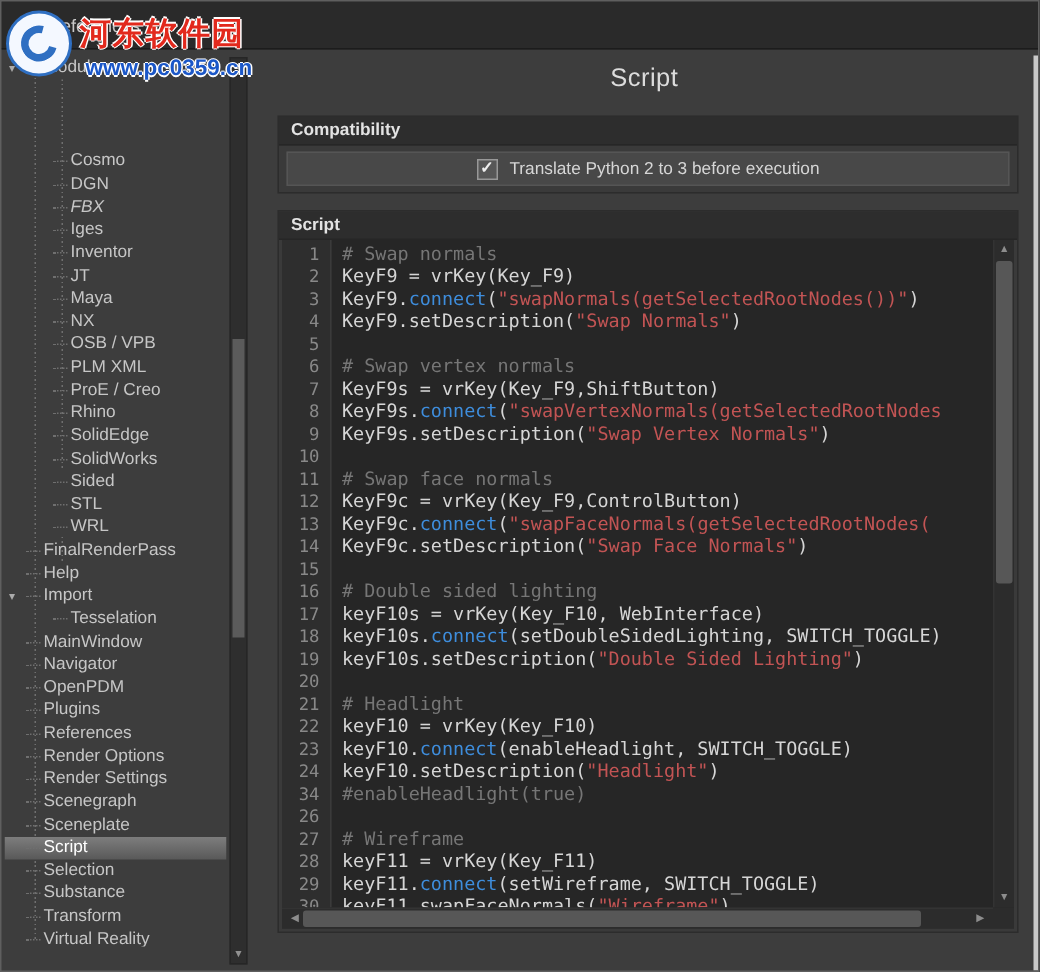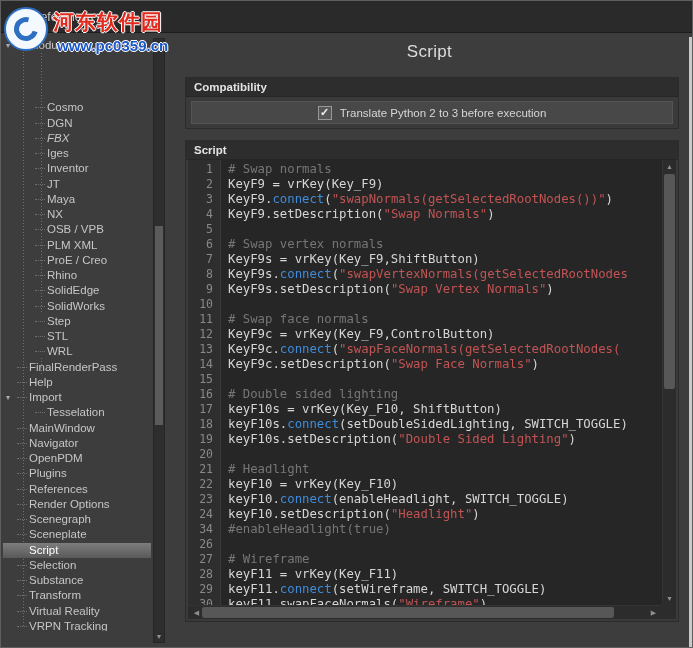--- a/index.html
+++ b/index.html
@@ -124,33 +124,34 @@
         <div class="tree-item" style="--dl: 32px; padding-left: 44px;"><span class="tree-label">Inventor</span></div>
         <div class="tree-item" style="--dl: 32px; padding-left: 44px;"><span class="tree-label">JT</span></div>
         <div class="tree-item" style="--dl: 32px; padding-left: 44px;"><span class="tree-label">Maya</span></div>
         <div class="tree-item" style="--dl: 32px; padding-left: 44px;"><span class="tree-label">NX</span></div>
         <div class="tree-item" style="--dl: 32px; padding-left: 44px;"><span class="tree-label">OSB / VPB</span></div>
         <div class="tree-item" style="--dl: 32px; padding-left: 44px;"><span class="tree-label">PLM XML</span></div>
         <div class="tree-item" style="--dl: 32px; padding-left: 44px;"><span class="tree-label">ProE / Creo</span></div>
         <div class="tree-item" style="--dl: 32px; padding-left: 44px;"><span class="tree-label">Rhino</span></div>
         <div class="tree-item" style="--dl: 32px; padding-left: 44px;"><span class="tree-label">SolidEdge</span></div>
         <div class="tree-item" style="--dl: 32px; padding-left: 44px;"><span class="tree-label">SolidWorks</span></div>
-        <div class="tree-item" style="--dl: 32px; padding-left: 44px;"><span class="tree-label">Step</span></div>
+        <div class="tree-item" style="--dl: 32px; padding-left: 44px;"><span class="tree-label">Sided</span></div>
         <div class="tree-item" style="--dl: 32px; padding-left: 44px;"><span class="tree-label">STL</span></div>
         <div class="tree-item" style="--dl: 32px; padding-left: 44px;"><span class="tree-label">WRL</span></div>
         <div class="tree-item" style="--dl: 14px; padding-left: 26px;"><span class="tree-label">FinalRenderPass</span></div>
         <div class="tree-item" style="--dl: 14px; padding-left: 26px;"><span class="tree-label">Help</span></div>
         <div class="tree-item" style="--dl: 14px; padding-left: 26px;"><span class="expander">▾</span><span class="tree-label">Import</span></div>
         <div class="tree-item" style="--dl: 32px; padding-left: 44px;"><span class="tree-label">Tesselation</span></div>
         <div class="tree-item" style="--dl: 14px; padding-left: 26px;"><span class="tree-label">MainWindow</span></div>
         <div class="tree-item" style="--dl: 14px; padding-left: 26px;"><span class="tree-label">Navigator</span></div>
         <div class="tree-item" style="--dl: 14px; padding-left: 26px;"><span class="tree-label">OpenPDM</span></div>
         <div class="tree-item" style="--dl: 14px; padding-left: 26px;"><span class="tree-label">Plugins</span></div>
         <div class="tree-item" style="--dl: 14px; padding-left: 26px;"><span class="tree-label">References</span></div>
         <div class="tree-item" style="--dl: 14px; padding-left: 26px;"><span class="tree-label">Render Options</span></div>
+        <div class="tree-item" style="--dl: 14px; padding-left: 26px;"><span class="tree-label">Render Settings</span></div>
         <div class="tree-item" style="--dl: 14px; padding-left: 26px;"><span class="tree-label">Scenegraph</span></div>
         <div class="tree-item" style="--dl: 14px; padding-left: 26px;"><span class="tree-label">Sceneplate</span></div>
         <div class="tree-item selected" style="--dl: 14px; padding-left: 26px;"><span class="tree-label">Script</span></div>
         <div class="tree-item" style="--dl: 14px; padding-left: 26px;"><span class="tree-label">Selection</span></div>
         <div class="tree-item" style="--dl: 14px; padding-left: 26px;"><span class="tree-label">Substance</span></div>
         <div class="tree-item" style="--dl: 14px; padding-left: 26px;"><span class="tree-label">Transform</span></div>
         <div class="tree-item" style="--dl: 14px; padding-left: 26px;"><span class="tree-label">Virtual Reality</span></div>
         <div class="tree-item" style="--dl: 14px; padding-left: 26px;"><span class="tree-label">VRPN Tracking</span></div>
         <div class="tree-item" style="--dl: 14px; padding-left: 26px;"><span class="tree-label">Web Shops</span></div>
         <div class="tree-item" style="--dl: 14px; padding-left: 26px;"><span class="tree-label">WebInterface</span></div>
@@ -220,21 +221,21 @@
             <div class="code-line"><span class="t-code">KeyF9s = vrKey(Key_F9,ShiftButton)</span></div>
             <div class="code-line"><span class="t-code">KeyF9s.</span><span class="t-function">connect</span><span class="t-code">(</span><span class="t-string">"swapVertexNormals(getSelectedRootNodes</span></div>
             <div class="code-line"><span class="t-code">KeyF9s.setDescription(</span><span class="t-string">"Swap Vertex Normals"</span><span class="t-code">)</span></div>
             <div class="code-line">&nbsp;</div>
             <div class="code-line"><span class="t-comment"># Swap face normals</span></div>
             <div class="code-line"><span class="t-code">KeyF9c = vrKey(Key_F9,ControlButton)</span></div>
             <div class="code-line"><span class="t-code">KeyF9c.</span><span class="t-function">connect</span><span class="t-code">(</span><span class="t-string">"swapFaceNormals(getSelectedRootNodes(</span></div>
             <div class="code-line"><span class="t-code">KeyF9c.setDescription(</span><span class="t-string">"Swap Face Normals"</span><span class="t-code">)</span></div>
             <div class="code-line">&nbsp;</div>
             <div class="code-line"><span class="t-comment"># Double sided lighting</span></div>
-            <div class="code-line"><span class="t-code">keyF10s = vrKey(Key_F10, ShiftButton)</span></div>
+            <div class="code-line"><span class="t-code">keyF10s = vrKey(Key_F10, WebInterface)</span></div>
             <div class="code-line"><span class="t-code">keyF10s.</span><span class="t-function">connect</span><span class="t-code">(setDoubleSidedLighting, SWITCH_TOGGLE)</span></div>
             <div class="code-line"><span class="t-code">keyF10s.setDescription(</span><span class="t-string">"Double Sided Lighting"</span><span class="t-code">)</span></div>
             <div class="code-line">&nbsp;</div>
             <div class="code-line"><span class="t-comment"># Headlight</span></div>
             <div class="code-line"><span class="t-code">keyF10 = vrKey(Key_F10)</span></div>
             <div class="code-line"><span class="t-code">keyF10.</span><span class="t-function">connect</span><span class="t-code">(enableHeadlight, SWITCH_TOGGLE)</span></div>
             <div class="code-line"><span class="t-code">keyF10.setDescription(</span><span class="t-string">"Headlight"</span><span class="t-code">)</span></div>
             <div class="code-line"><span class="t-comment">#enableHeadlight(true)</span></div>
             <div class="code-line">&nbsp;</div>
             <div class="code-line"><span class="t-comment"># Wireframe</span></div>

